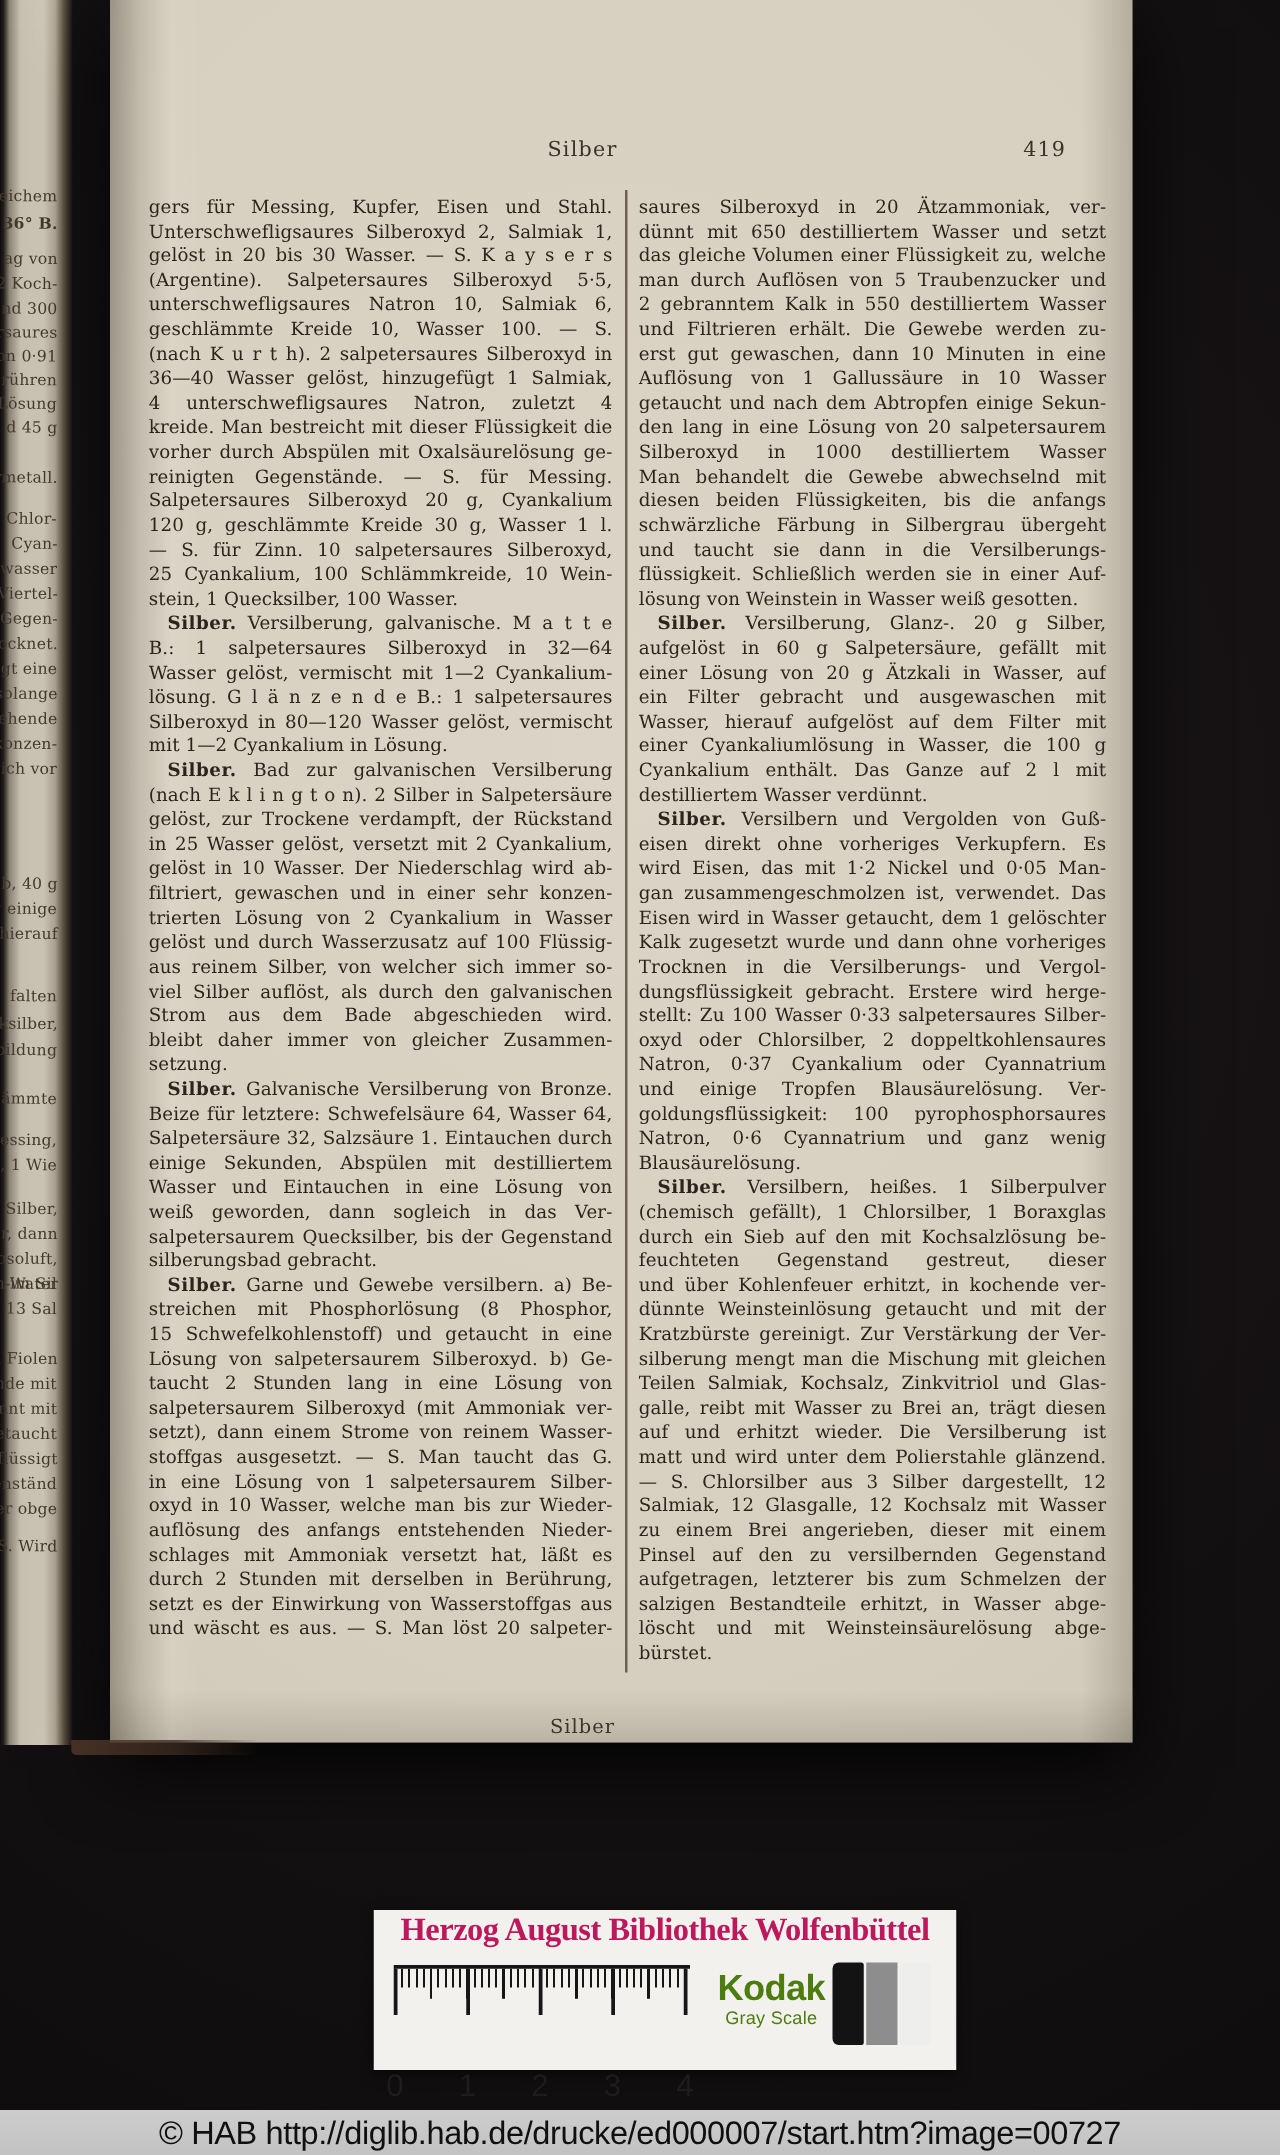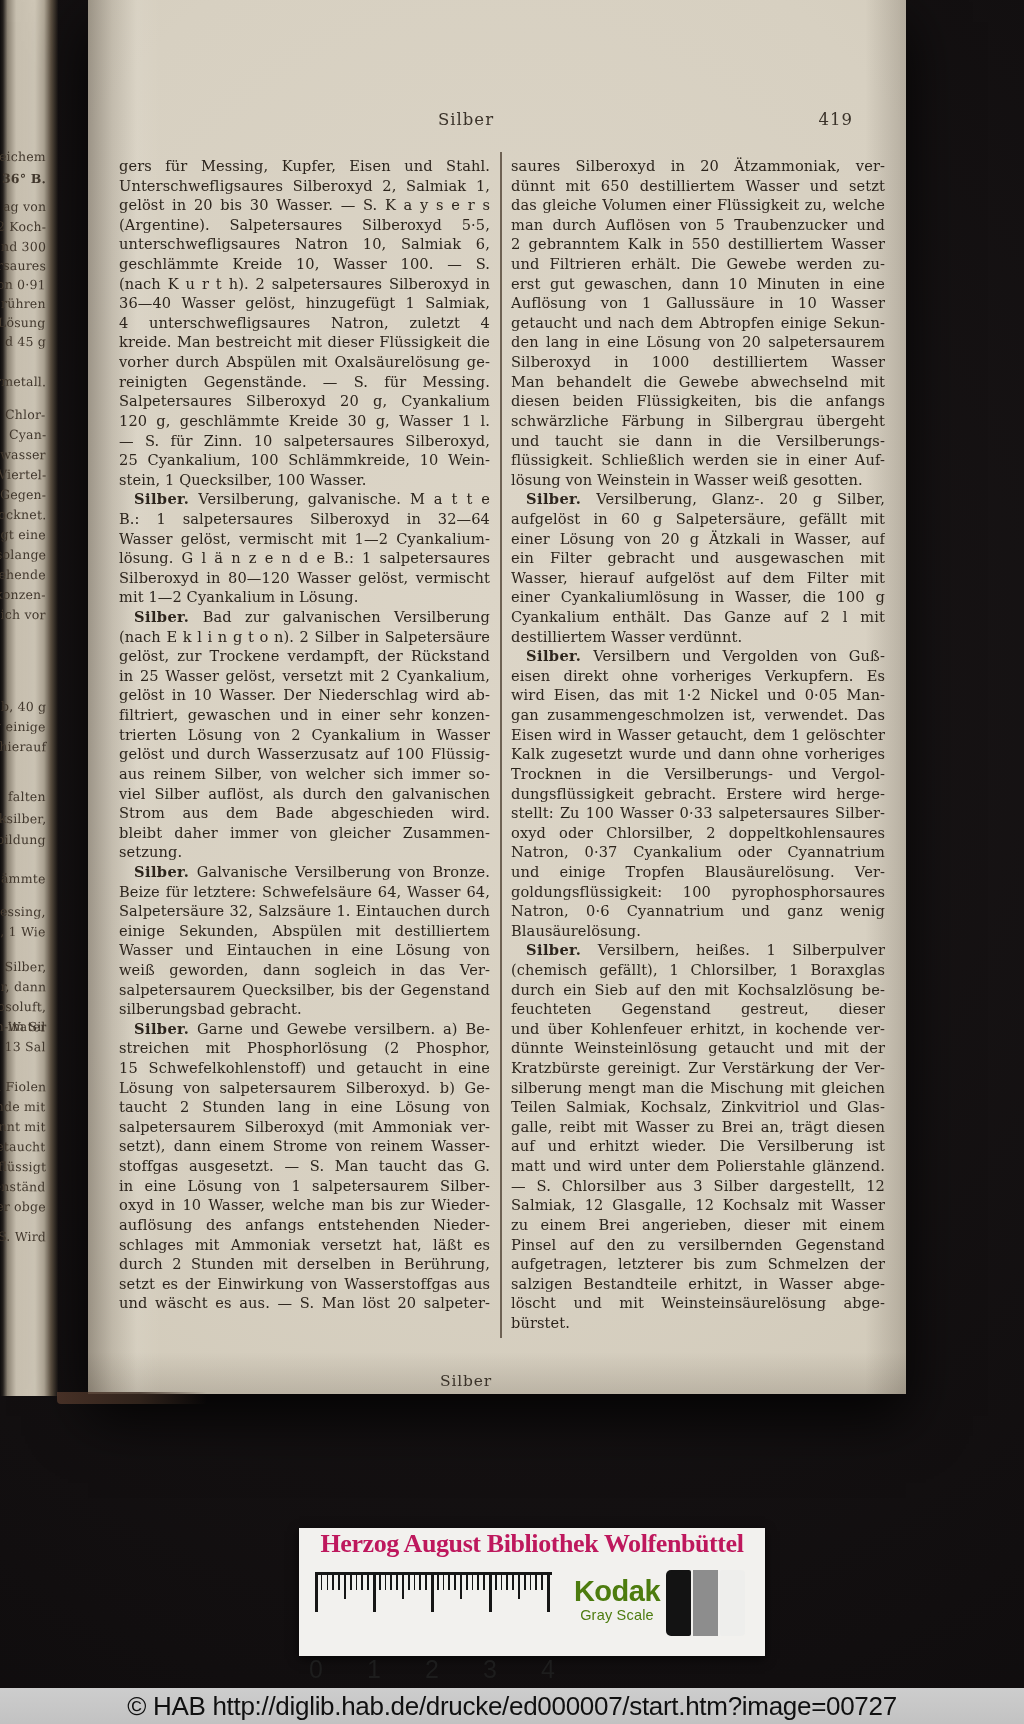--- a/index.html
+++ b/index.html
@@ -204,21 +204,21 @@
         <div class="tline pend">setzung.</div>
         <div class="tline pstart"><b>Silber.</b> Galvanische Versilberung von Bronze.</div>
         <div class="tline">Beize für letztere: Schwefelsäure 64, Wasser 64,</div>
         <div class="tline">Salpetersäure 32, Salzsäure 1. Eintauchen durch</div>
         <div class="tline">einige Sekunden, Abspülen mit destilliertem</div>
         <div class="tline">Wasser und Eintauchen in eine Lösung von</div>
         <div class="tline">weiß geworden, dann sogleich in das Ver-</div>
         <div class="tline">salpetersaurem Quecksilber, bis der Gegenstand</div>
         <div class="tline pend">silberungsbad gebracht.</div>
         <div class="tline pstart"><b>Silber.</b> Garne und Gewebe versilbern. a) Be-</div>
-        <div class="tline">streichen mit Phosphorlösung (2 Phosphor,</div>
+        <div class="tline">streichen mit Phosphorlösung (8 Phosphor,</div>
         <div class="tline">15 Schwefelkohlenstoff) und getaucht in eine</div>
         <div class="tline">Lösung von salpetersaurem Silberoxyd. b) Ge-</div>
         <div class="tline">taucht 2 Stunden lang in eine Lösung von</div>
         <div class="tline">salpetersaurem Silberoxyd (mit Ammoniak ver-</div>
         <div class="tline">setzt), dann einem Strome von reinem Wasser-</div>
         <div class="tline">stoffgas ausgesetzt. — S. Man taucht das G.</div>
         <div class="tline">in eine Lösung von 1 salpetersaurem Silber-</div>
         <div class="tline">oxyd in 10 Wasser, welche man bis zur Wieder-</div>
         <div class="tline">auflösung des anfangs entstehenden Nieder-</div>
         <div class="tline">schlages mit Ammoniak versetzt hat, läßt es</div>

